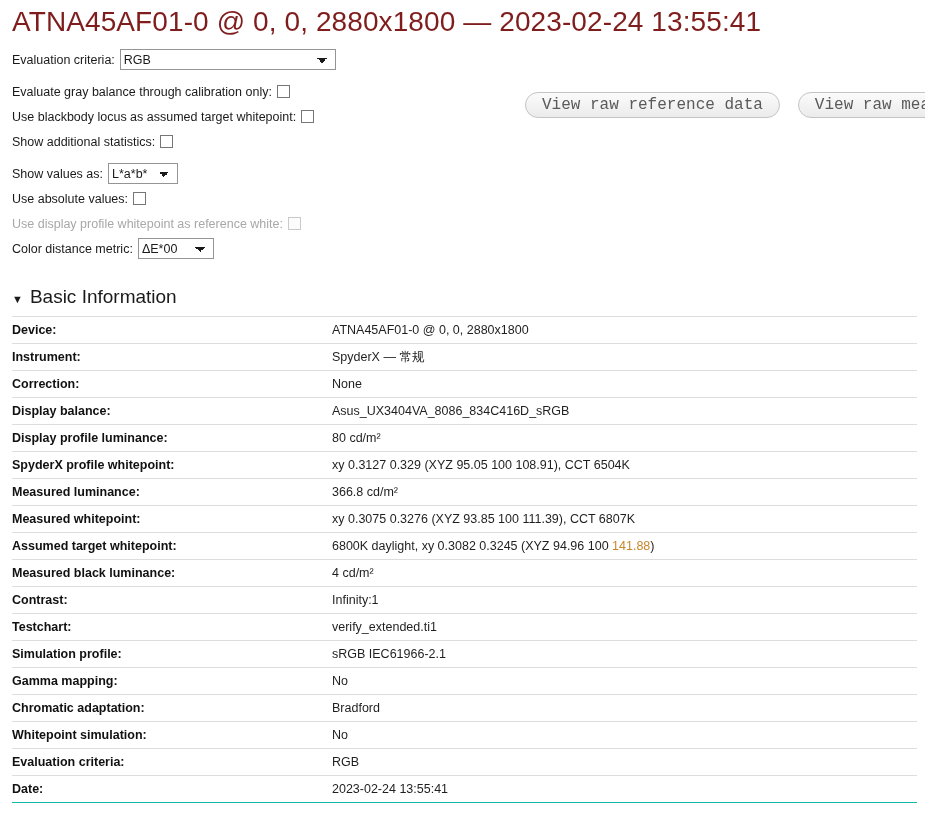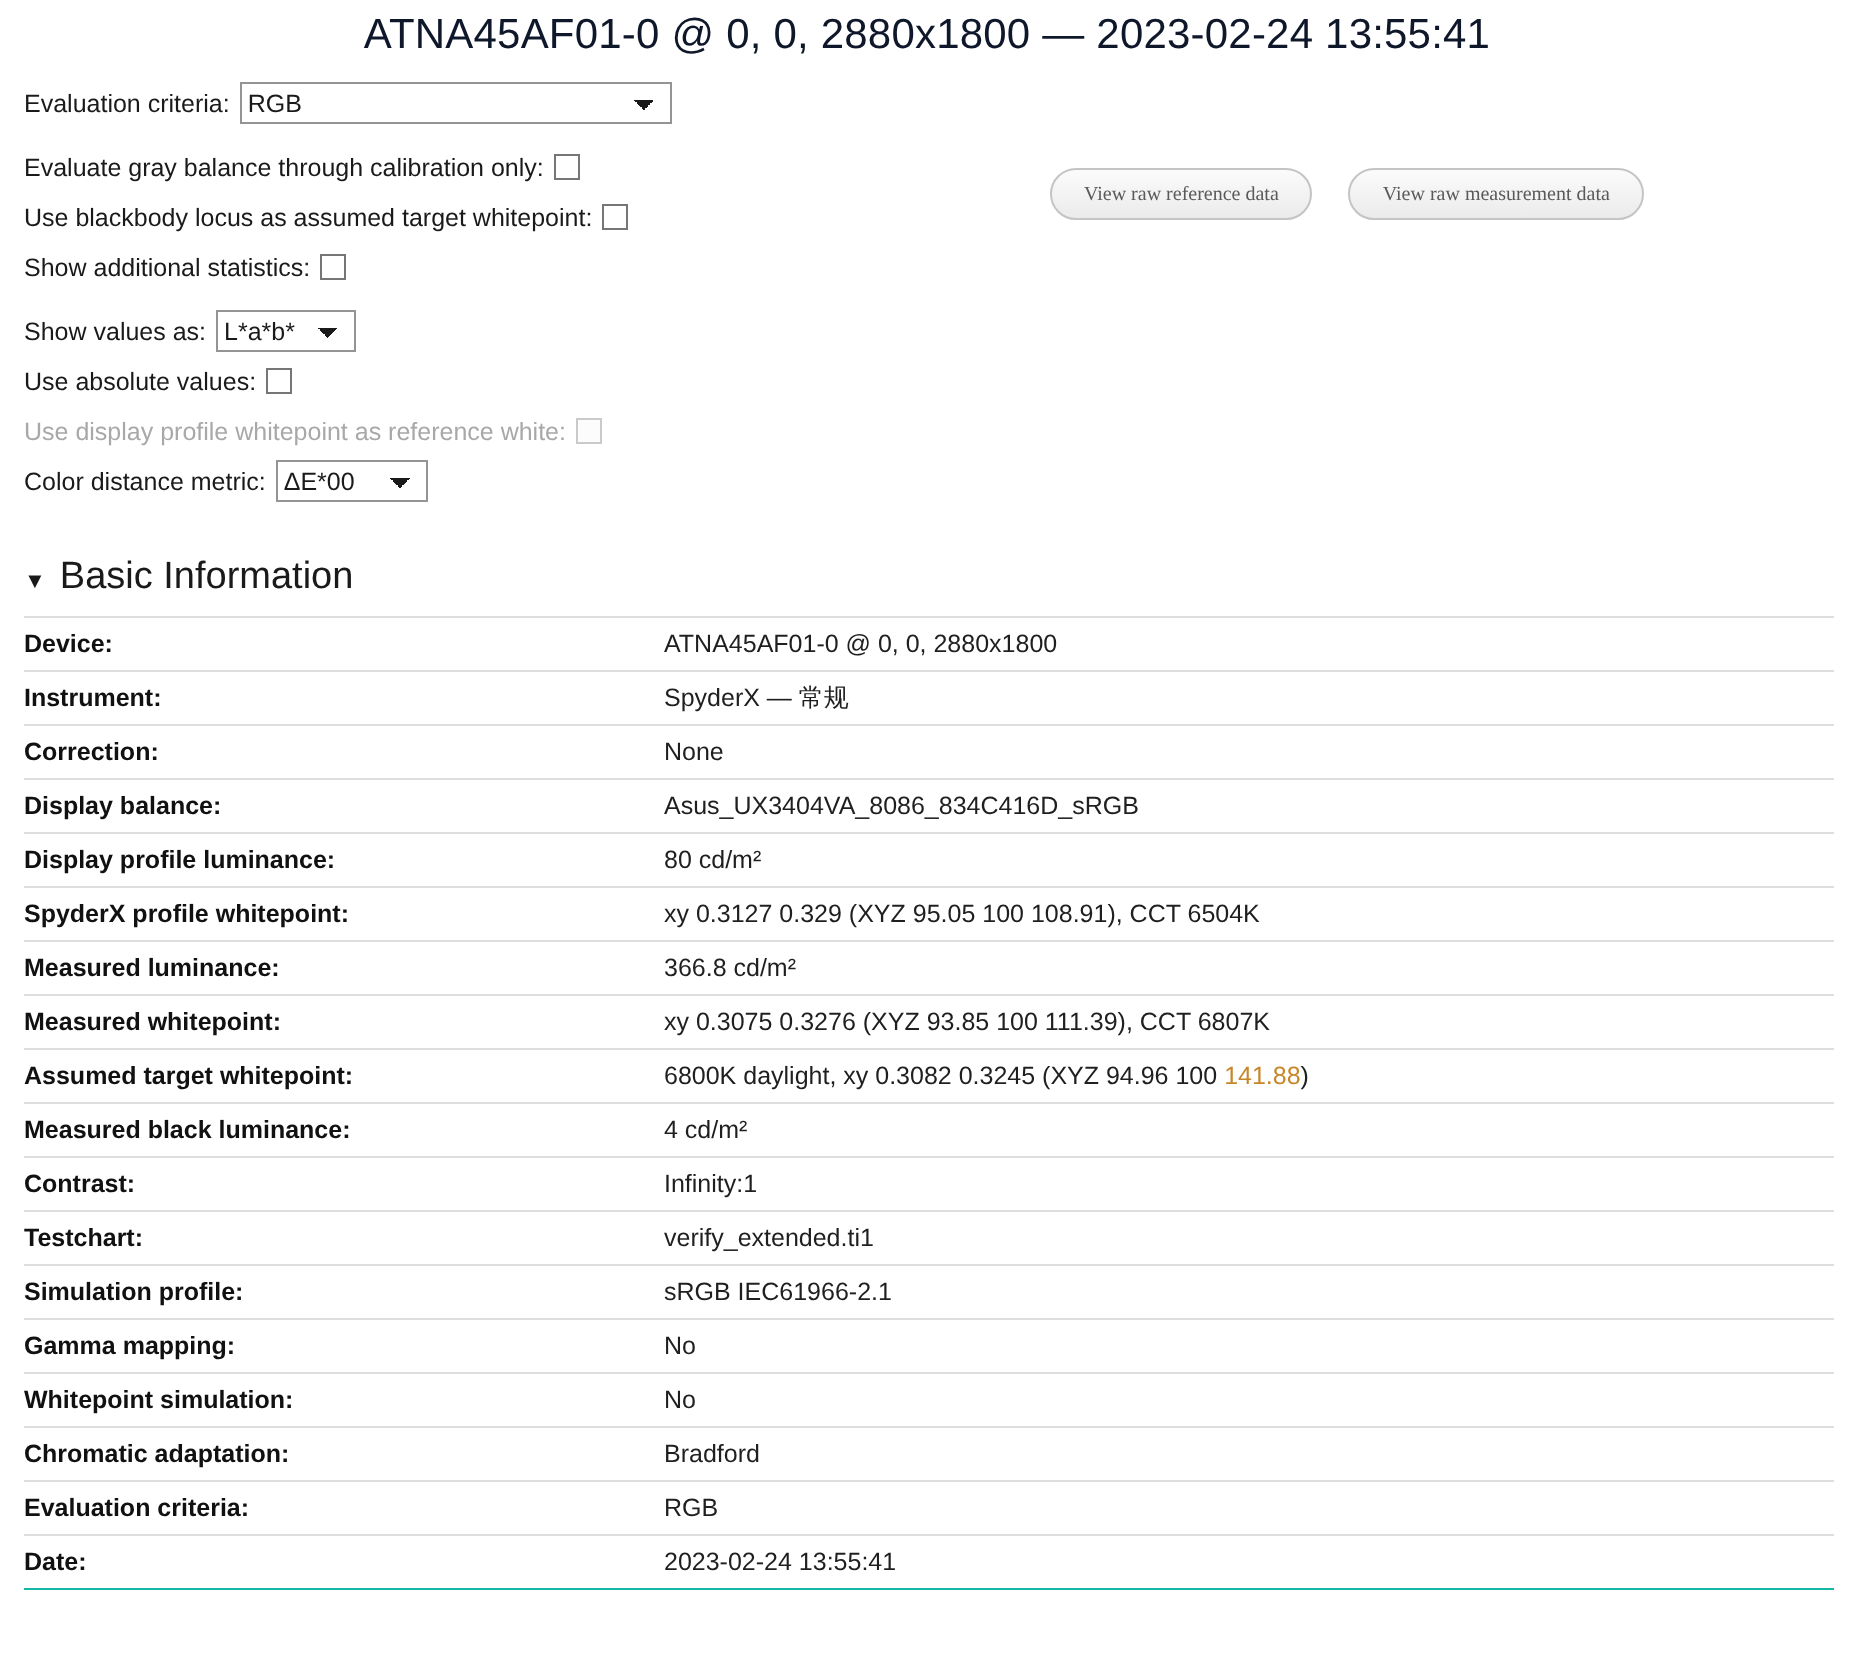--- a/index.html
+++ b/index.html
@@ -18,28 +18,27 @@
     position: relative;
   }
   .page {
     padding: 0 10px;
     box-sizing: border-box;
     width: 925px;
   }
 
   
   .doc-title {
-    font-size: 21px;
+    font-size: 28px;
     font-weight: normal;
-    color: #0f172a;
+    color: #7f1d1d;
     margin: 0;
     padding: 6px 0 10px 2px;
     letter-spacing: 0.1px;
     white-space: nowrap;
-    text-align: center;
   }
 
   
   .options {
     position: relative;
     padding-left: 2px;
   }
   .opt-row {
     display: flex;
     align-items: center;
@@ -94,22 +93,22 @@
 
   
   .topbuttons {
     position: absolute;
     top: 44px;
     left: 515px;
     display: flex;
     gap: 18px;
   }
   .pillbtn {
-    font-family: Liberation Serif, serif;
-    font-size: 10px;
+    font-family: Liberation Mono, monospace;
+    font-size: 16px;
     color: #5a5a5a;
     background: linear-gradient(#fbfbfb, #ebebeb);
     border: 1px solid #c4c4c4;
     border-radius: 13px;
     height: 26px;
     padding: 0 16px;
     cursor: pointer;
     white-space: nowrap;
   }
 
@@ -273,28 +272,28 @@
         </tr>
         <tr>
           <td class="ikey">Simulation profile:</td>
           <td class="ival">sRGB IEC61966-2.1</td>
         </tr>
         <tr>
           <td class="ikey">Gamma mapping:</td>
           <td class="ival">No</td>
         </tr>
         <tr>
+          <td class="ikey">Chromatic adaptation:</td>
+          <td class="ival">Bradford</td>
+        </tr>
+        <tr>
           <td class="ikey">Whitepoint simulation:</td>
           <td class="ival">No</td>
         </tr>
         <tr>
-          <td class="ikey">Chromatic adaptation:</td>
-          <td class="ival">Bradford</td>
-        </tr>
-        <tr>
           <td class="ikey">Evaluation criteria:</td>
           <td class="ival">RGB</td>
         </tr>
         <tr>
           <td class="ikey">Date:</td>
           <td class="ival">2023-02-24 13:55:41</td>
         </tr>
       </tbody>
   </table>
 

